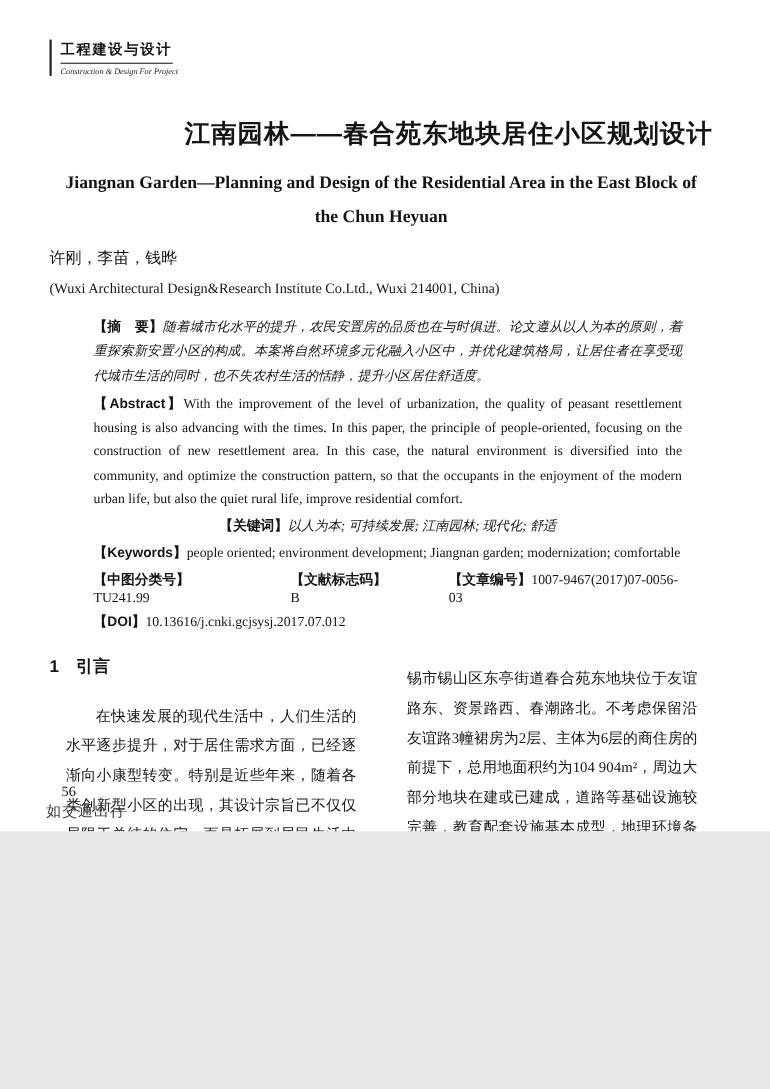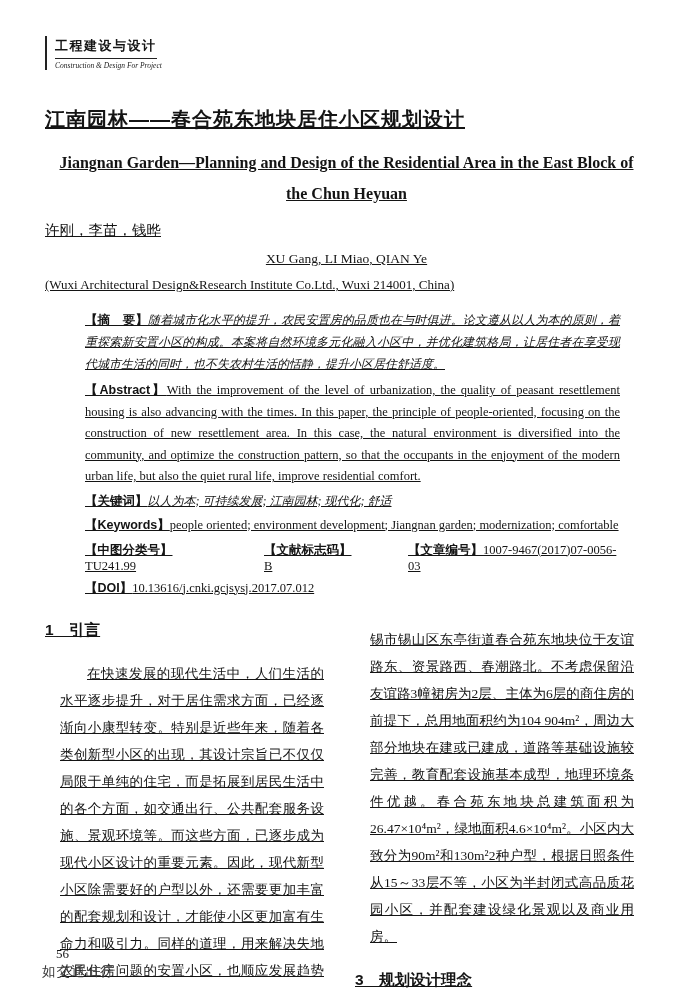--- a/index.html
+++ b/index.html
@@ -1,50 +1,50 @@
 <!DOCTYPE html>
 <html><head>
 <meta charset="utf-8">
 <style>
   html,body { margin:0; padding:0; background:#e8e8e8; }
   .page {
-    position:relative; width:700px; height:990px; margin:0 auto;
+    position:relative; width:700px; height:756px; margin:0 auto;
     background:#ffffff; overflow:hidden; color:#141414;
     font-family:"Liberation Serif", serif;
-    box-sizing:border-box; padding:36px 52px 0 45px;text-decoration:underline;
+    box-sizing:border-box; padding:36px 52px 0 45px;
   }
   
   .badge { display:inline-block; border-left:2px solid #222; padding-left:8px; }
   .badge-cn {
     font-family:"Liberation Sans", sans-serif; font-weight:bold;
     font-size:13px; letter-spacing:1.5px; padding-bottom:3px;
     border-bottom:1.5px solid #222; display:inline-block;
   }
   .badge-en { font-style:italic; font-size:7.5px; padding-top:2px; color:#222; }
 
   .title-cn {
-    margin:34px 0 0; text-align:left;
+    margin:34px 0 0; text-align:right;
     font-family:"Liberation Sans", sans-serif; font-weight:bold;
-    font-size:20px; letter-spacing:1px;
+    font-size:23px; letter-spacing:1px;
   }
   .title-en {
     margin:14px auto 0; max-width:575px; text-align:center;
     font-size:16px; line-height:31px; font-weight:bold; font-family:"Liberation Serif", serif;
   }
   .authors-cn { margin-top:12px; text-align:left; font-size:14.5px; }
   .affil-cn   { margin-top:9px;  text-align:center; font-size:12.5px; }
   .authors-en { margin-top:11px; text-align:center; font-size:13.5px; }
   .affil-en   { margin-top:10px; font-size:13px; }
 
   .meta { margin:16px 28px 0 40px; }
   .meta p { margin:0; }
   .m-label { font-family:"Liberation Sans", sans-serif; font-weight:bold; font-style:normal; font-size:12.5px; }
   .abs-cn { font-size:12px; line-height:22px; text-align:justify; font-style:italic; }
   .abs-en { margin-top:5px !important; font-size:12.5px; line-height:21.5px; text-align:justify; }
-  .kw-cn  { margin-top:5px !important; font-size:12px; font-style:italic; }
+  .kw-cn  { margin-top:5px !important; font-size:12px; font-style:italic;text-align:center; }
   .kw-en  { margin-top:7px !important; font-size:12.5px; }
   .clc-line { margin-top:8px !important; font-size:12.5px; display:flex; }
   .clc-line .seg2 { margin-left:46px; }
   .clc-line .seg3 { margin-left:52px; }
   .doi-line { margin-top:6px !important; font-size:12.5px; }
 
   .columns { display:flex; gap:16px; margin-top:14px; }
   .col { width:294px; flex:0 0 294px; font-size:13.5px; line-height:27px; text-align:justify; }
   .col-left { position:relative; }
   .col h2 {
@@ -67,21 +67,20 @@
 
   <div class="badge">
     <div class="badge-cn">工程建设与设计</div>
     <div class="badge-en">Construction &amp; Design For Project</div>
   </div>
 
   <h1 class="title-cn">江南园林——春合苑东地块居住小区规划设计</h1>
   <div class="title-en">Jiangnan Garden—Planning and Design of the Residential Area in the East Block of the Chun Heyuan</div>
 
   <div class="authors-cn">许刚，李苗，钱晔</div>
-  <div class="authors-en">XU Gang, LI Miao, QIAN Ye</div>
   <div class="affil-en">(Wuxi Architectural Design&amp;Research Institute Co.Ltd., Wuxi 214001, China)</div>
 
   <div class="meta">
     <p class="abs-cn"><span class="m-label">【摘　要】</span><span>随着城市化水平的提升，农民安置房的品质也在与时俱进。论文遵从以人为本的原则，着重探索新安置小区的构成。本案将自然环境多元化融入小区中，并优化建筑格局，让居住者在享受现代城市生活的同时，也不失农村生活的恬静，提升小区居住舒适度。</span></p>
     <p class="abs-en"><span class="m-label">【Abstract】</span><span>With the improvement of the level of urbanization, the quality of peasant resettlement housing is also advancing with the times. In this paper, the principle of people-oriented, focusing on the construction of new resettlement area. In this case, the natural environment is diversified into the community, and optimize the construction pattern, so that the occupants in the enjoyment of the modern urban life, but also the quiet rural life, improve residential comfort.</span></p>
     <p class="kw-cn"><span class="m-label">【关键词】</span><span>以人为本; 可持续发展; 江南园林; 现代化; 舒适</span></p>
     <p class="kw-en"><span class="m-label">【Keywords】</span><span>people oriented; environment development; Jiangnan garden; modernization; comfortable</span></p>
     <p class="clc-line">
       <span class="seg1"><span class="m-label">【中图分类号】</span><span>TU241.99</span></span>
       <span class="seg2"><span class="m-label">【文献标志码】</span><span>B</span></span>

